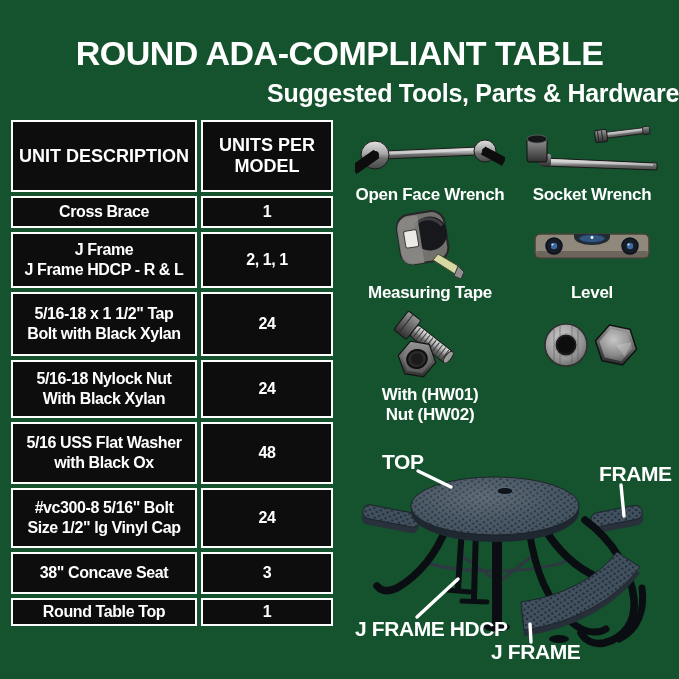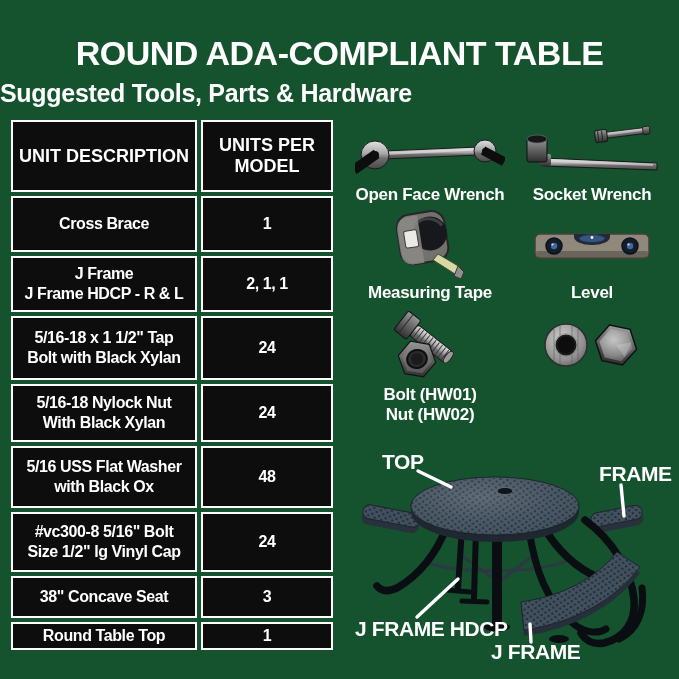--- a/index.html
+++ b/index.html
@@ -7,38 +7,38 @@
     position:relative;width:679px;height:679px;overflow:hidden;
     background:#14532d;color:#fff;
     font-family:"Liberation Sans",sans-serif;
   }
   
   .title{
     position:absolute;top:33px;left:0;width:100%;text-align:center;
     font-size:34px;font-weight:700;letter-spacing:-0.5px;line-height:40px;
   }
   .subtitle{
-    position:absolute;top:78px;left:0;width:100%;text-align:left;
+    position:absolute;top:78px;left:0;width:100%;text-align:right;
     font-size:25px;font-weight:700;letter-spacing:-0.3px;line-height:30px;
   }
   
   table.parts{
     position:absolute;left:7px;top:116px;
     border-collapse:separate;border-spacing:4px;
   }
   table.parts th,table.parts td{
     box-sizing:border-box;background:#0d0d0d;border:2px solid #fff;
     color:#fff;text-align:center;vertical-align:middle;
     font-weight:700;padding:1px 4px;white-space:pre-line;
   }
   table.parts th{font-size:18px;line-height:21px;width:186px;}
   table.parts th:last-child{width:132px;}
   table.parts td{font-size:16px;line-height:20px;letter-spacing:-0.4px;}
   tr.rh th{height:72px;}
-  tr.r0 td{height:56px;} tr.r1 td{height:56px;} tr.r2 td{height:64px;}
+  tr.r0 td{height:32px;} tr.r1 td{height:56px;} tr.r2 td{height:64px;}
   tr.r3 td{height:58px;} tr.r4 td{height:62px;} tr.r5 td{height:60px;}
   tr.r6 td{height:42px;} tr.r7 td{height:28px;}
   
   .tool{position:absolute;width:160px;text-align:center;}
   .tool .iconbox{display:flex;align-items:center;justify-content:center;}
   .tool .tlabel{
     font-size:17px;font-weight:700;line-height:20px;margin-top:3px;
     white-space:pre-line;letter-spacing:-0.3px;
   }
   #tool-0{left:350px;top:124px;} #tool-0 .iconbox{height:58px;}
@@ -216,21 +216,21 @@
           <line x1="14" y1="15" x2="14" y2="39" stroke="#2c2c2c"></line>
         </g>
         <g transform="translate(28,52)">
           <polygon points="18.7,3.3 6.5,17.9 -12.2,14.6 -18.7,-3.3 -6.5,-17.9 12.2,-14.6" fill="url(#dm)" stroke="#141414" stroke-width="1.2"></polygon>
           <polygon points="15,2.6 5.2,14.3 -9.8,11.7 -15,-2.6 -5.2,-14.3 9.8,-11.7" fill="#8e8e8e" opacity="0.35"></polygon>
           <ellipse rx="10" ry="9" transform="rotate(-15)" fill="#2b2b2b" stroke="#0f0f0f" stroke-width="2"></ellipse>
           <circle r="6" fill="#1b1b1b"></circle>
         </g>
       </svg>
     </div>
-    <div class="tlabel">Bolt (HW01)
+    <div class="tlabel">With (HW01)
 Nut (HW02)</div>
   </div>
 
   <div class="tool" id="tool-5">
     <div class="iconbox">
       <svg width="104" height="58" viewBox="0 0 104 58">
         <circle cx="26" cy="29" r="21" fill="url(#rg)" stroke="#2f2f2f" stroke-width="1.5"></circle>
         <path d="M14 13V45M20 10V48M32 10V48M38 13V45" stroke="#5a5a5a" stroke-width="1" opacity="0.6"></path>
         <circle cx="26" cy="29" r="11.5" fill="none" stroke="#777" opacity="0.5"></circle>
         <circle cx="26" cy="29" r="9.5" fill="#0d0d0d" stroke="#1a1a1a" stroke-width="2"></circle>

